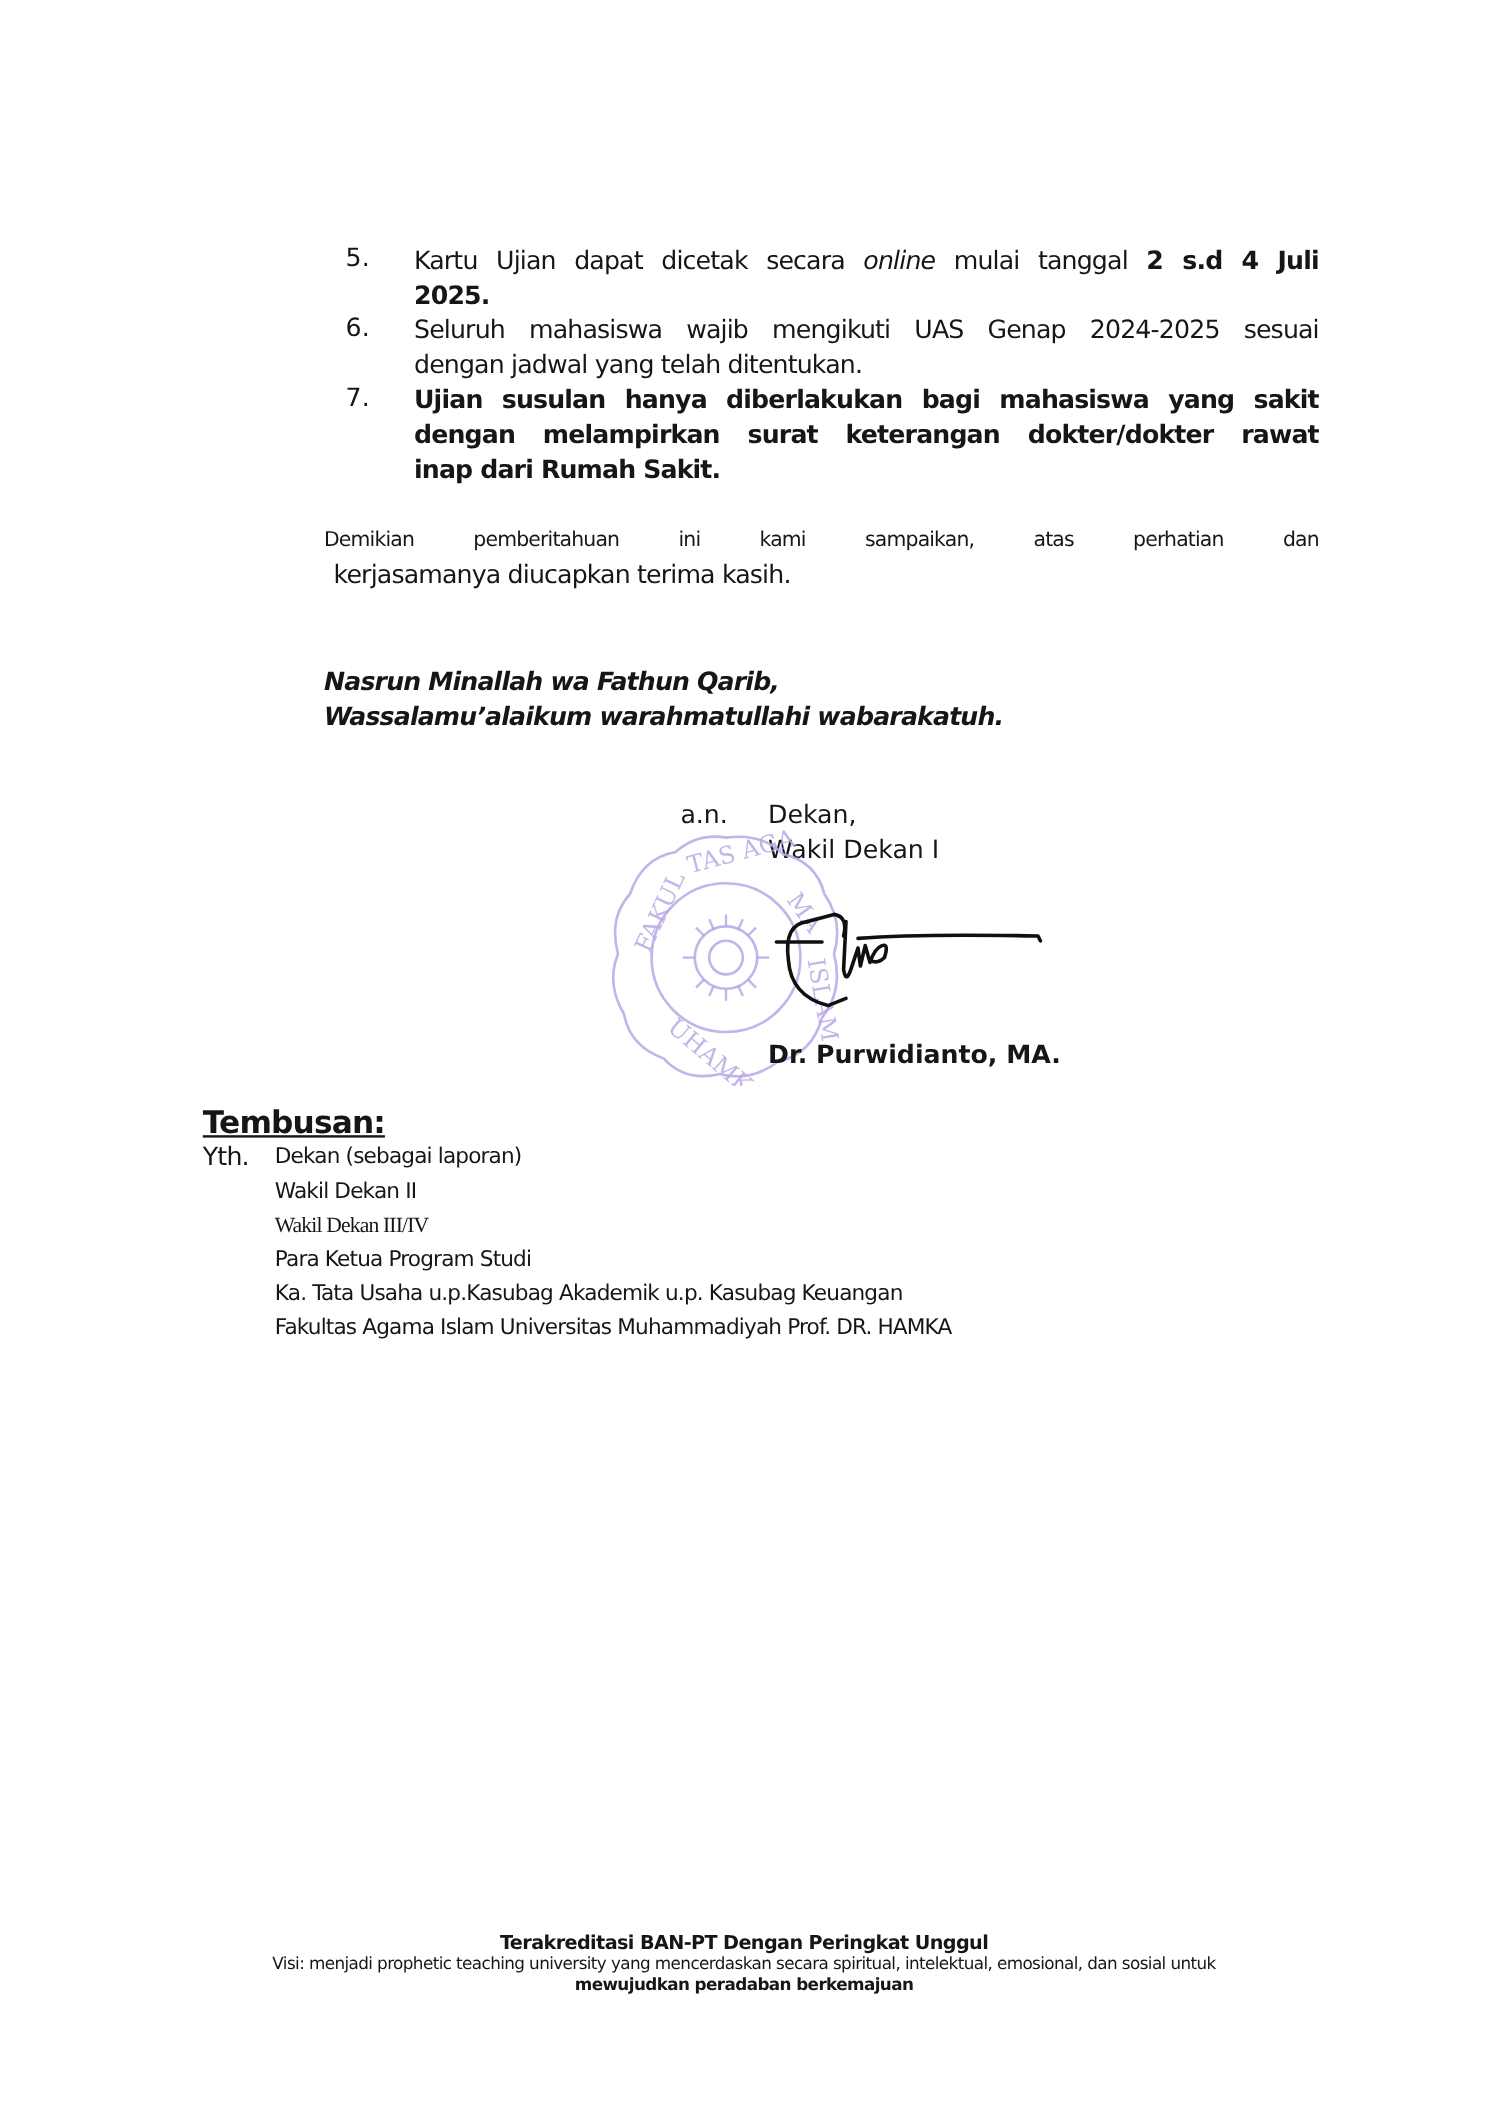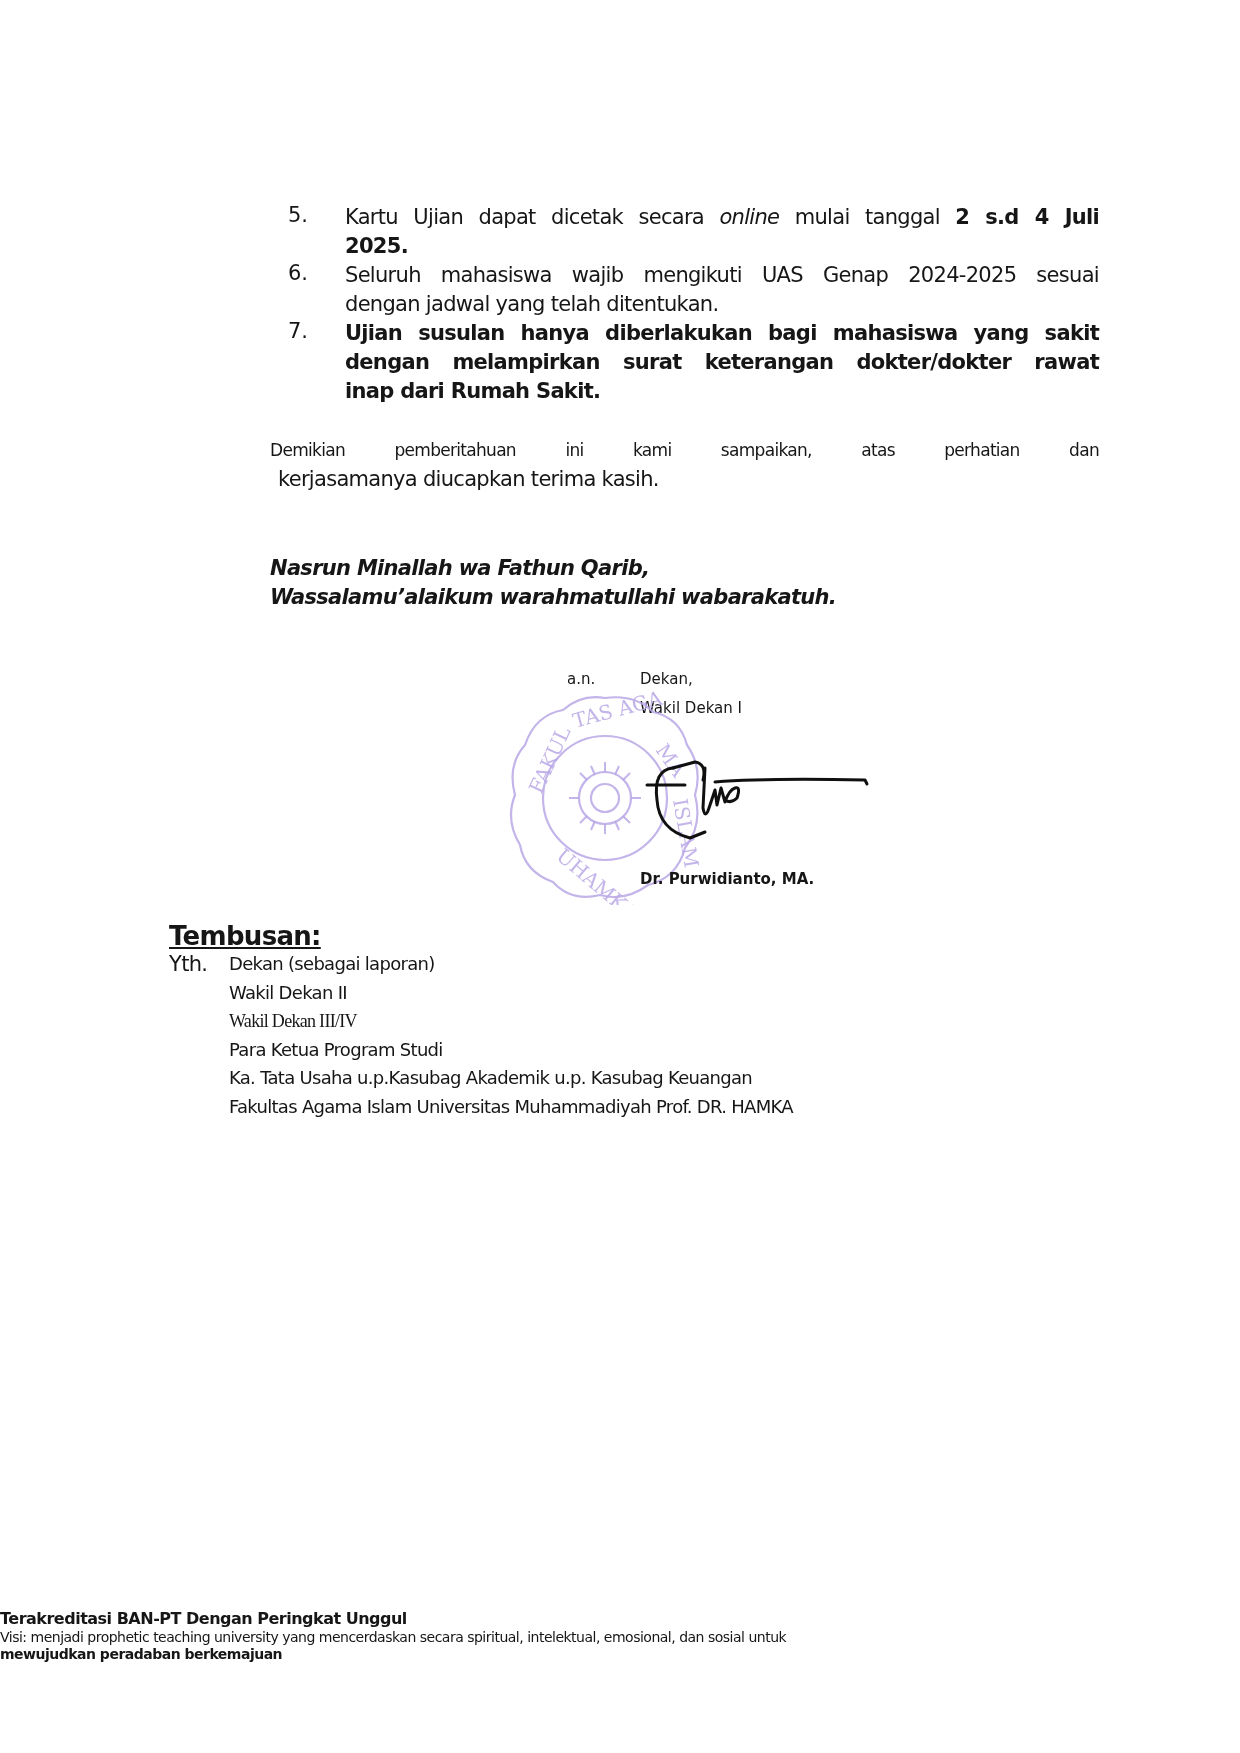--- a/index.html
+++ b/index.html
@@ -5,23 +5,23 @@
   html, body { margin: 0; padding: 0; background: #ffffff; }
   body { width: 1240px; height: 1753px; position: relative; overflow: hidden;
          font-family: "DejaVu Sans", sans-serif; color: #161616; }
   .abs { position: absolute; }
   .justify { text-align: justify; text-align-last: justify; }
   .num { position: absolute; left: 288px; width: 30px; font-size: 21px; }
   .item { position: absolute; left: 345px; width: 754px; font-size: 21px; line-height: 29px; letter-spacing: -0.7px; }
   .bold { font-weight: bold; }
   .ital { font-style: italic; }
   .closing { position: absolute; left: 270px; font-size: 21px; line-height: 29px; font-weight: bold; font-style: italic; letter-spacing: -0.7px; }
-  .sig { font-size: 15px; line-height: 29px; }
+  .sig { font-size: 21px; line-height: 29px; }
   .cc { position: absolute; left: 229px; font-size: 18px; line-height: 28.5px; letter-spacing: -0.7px; }
-  .footer { position: absolute; left: 0; width: 1240px; }
+  .footer { position: absolute; left: 0; width: 1240px; text-align: center; }
 </style>
 </head>
 <body>
 
 <div>
   <div class="num" style="top:203px;">5.</div>
   <div class="item justify" style="top:203px;">
     <span>Kartu Ujian dapat dicetak secara </span><span class="ital">online</span><span> mulai tanggal </span><span class="bold">2 s.d 4 Juli</span>
   </div>
   <div class="item bold" style="top:232px;">2025.</div>

